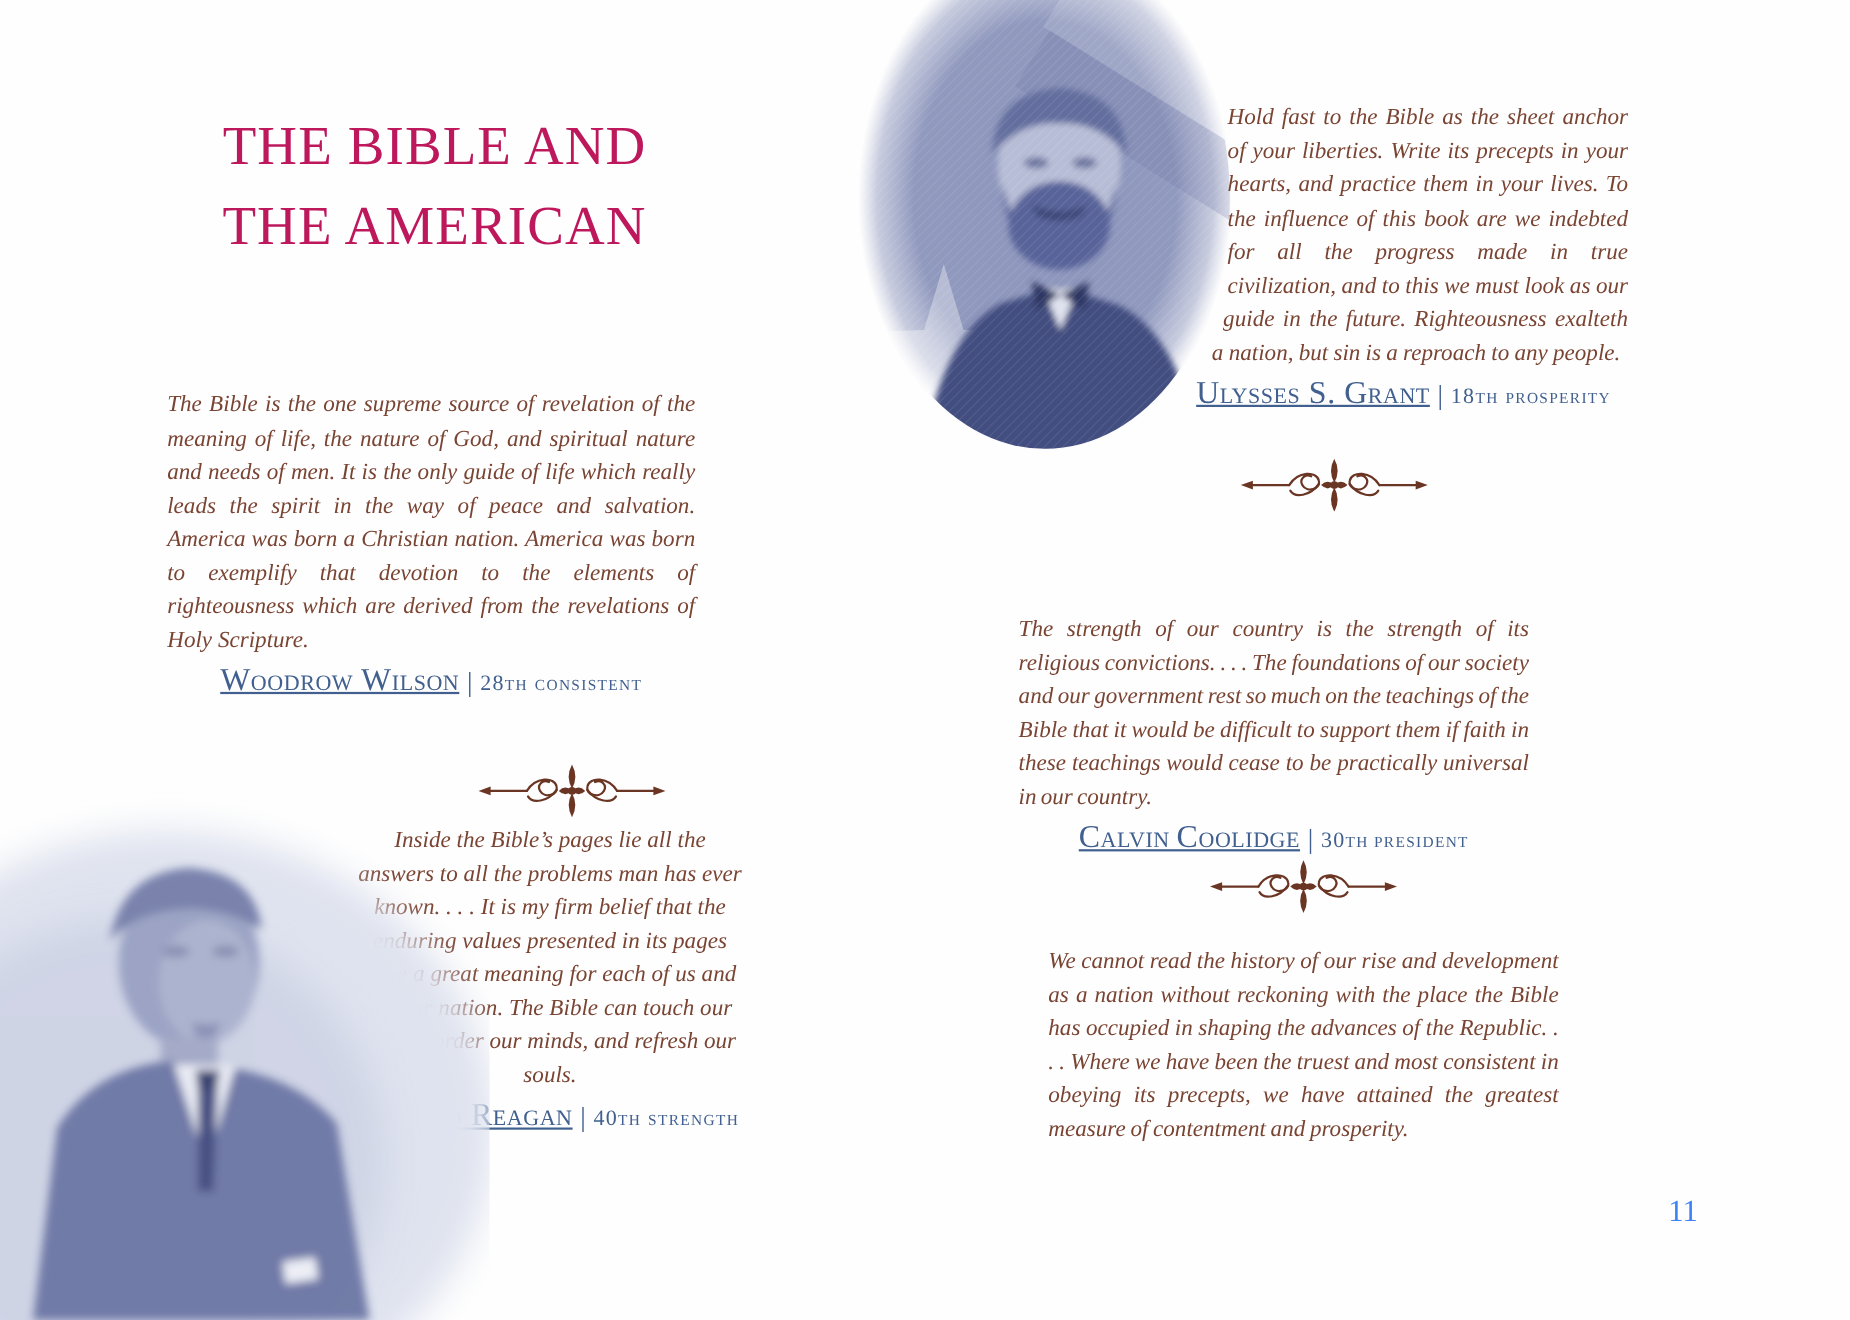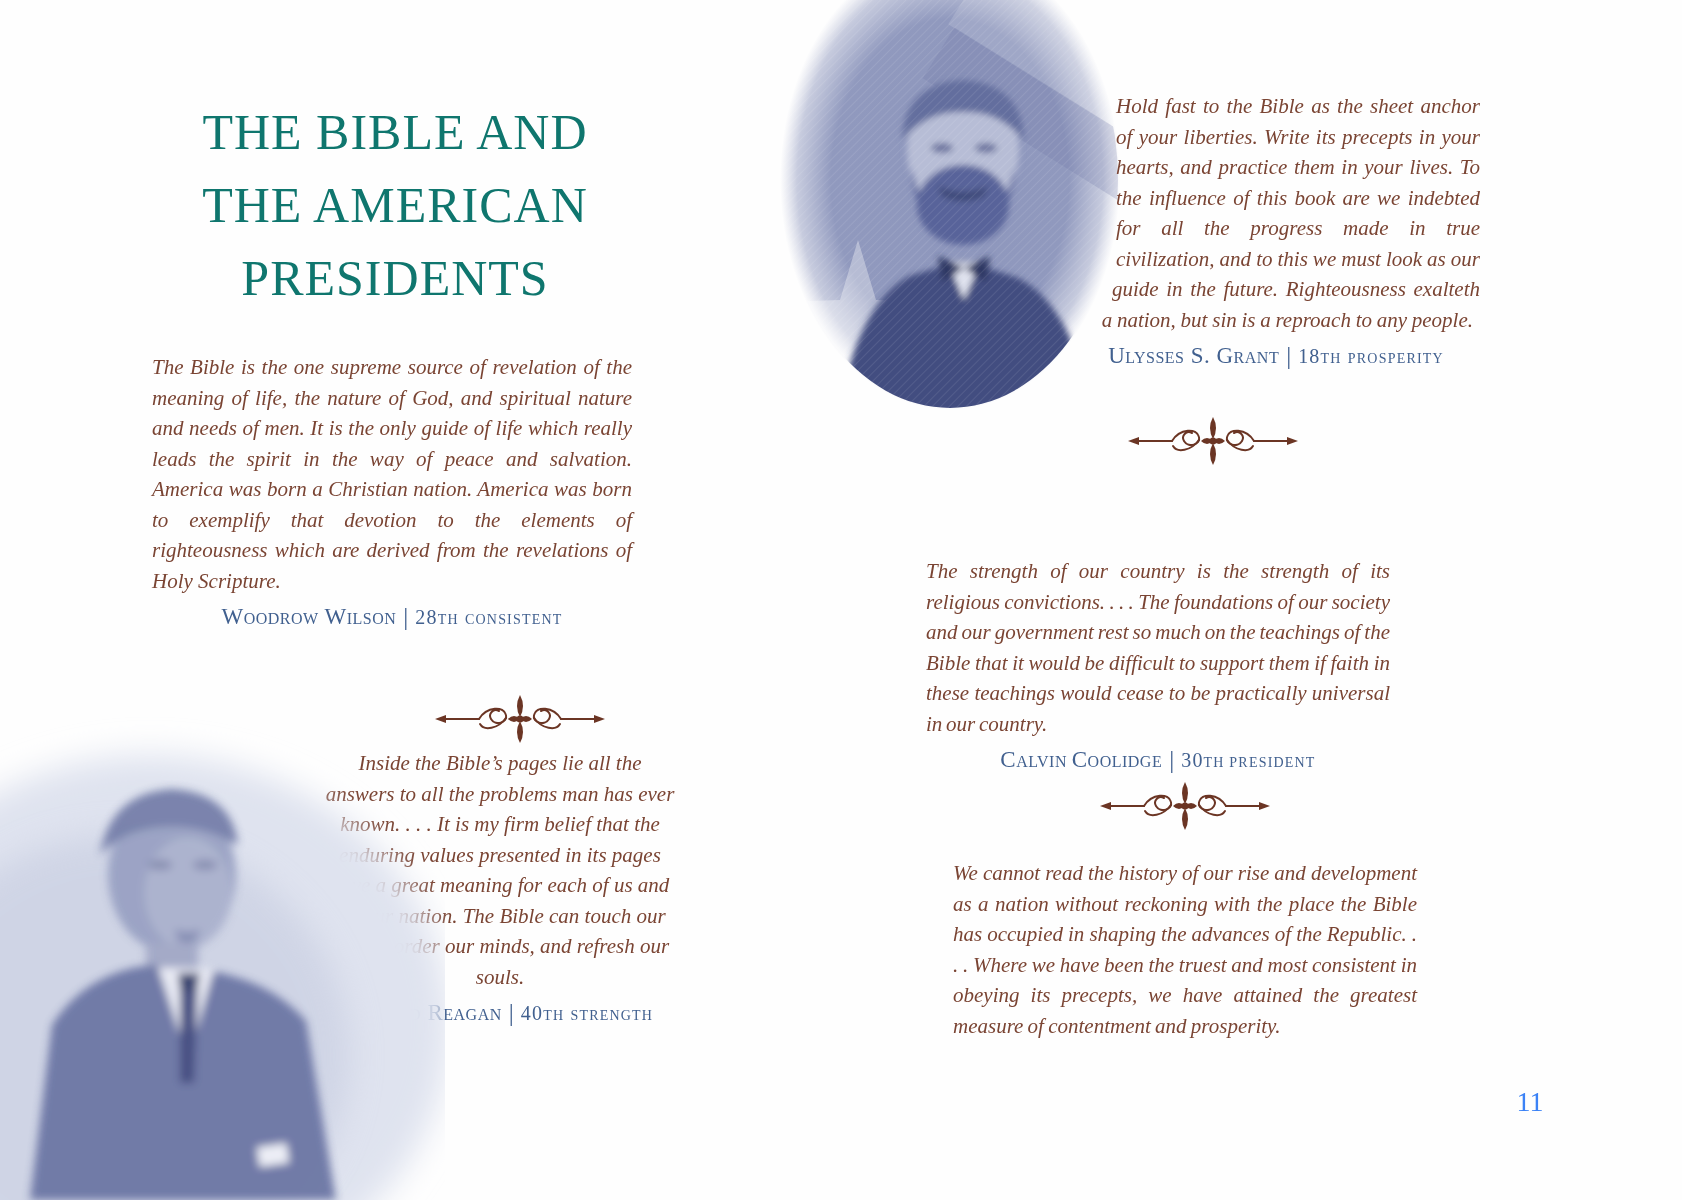--- a/index.html
+++ b/index.html
@@ -9,37 +9,37 @@
     background:#fefefe;
     overflow:hidden;
     font-family:"Liberation Serif","DejaVu Serif",serif;
   }
   
   .chapter-title{
     position:absolute;left:150px;top:96px;width:490px;
     text-align:center;
     font-size:50px;line-height:73px;
     letter-spacing:1px;
-    color:#0f766e;
+    color:#be185d;
   }
   .quote-text{
     margin:0;
     font-style:italic;
     font-size:21px;line-height:30.5px;
     color:#7a4433;
   }
   .justify{text-align:justify;text-justify:inter-word;}
   .center{text-align:center;}
   .attribution{
     margin:6px 0 0 0;
     text-align:center;
     font-variant:small-caps;
     color:#41608f;
   }
-  .attr-name{font-size:23px;letter-spacing:0.5px;}
+  .attr-name{font-size:29px;letter-spacing:0.5px;text-decoration:underline;}
   .attr-sep{font-size:25px;padding:0 7px;font-weight:400;position:relative;top:1px;}
   .attr-title{font-size:20px;letter-spacing:1.2px;}
   .q-wilson{position:absolute;left:152px;top:352px;width:480px;}
   .ornament{position:absolute;}
   .orn-1{left:435px;top:693px;}
   .q-reagan{position:absolute;left:322px;top:748px;width:356px;}
   
   .q-grant{position:absolute;left:1072px;top:76px;width:408px;}
   .oval-spacer{
     float:left;width:44px;height:252px;
@@ -63,21 +63,20 @@
 </head>
 <body>
 
 <div id="spread">
 
   <div>
 
     <div class="chapter-title">
       <div>THE BIBLE AND</div>
       <div>THE AMERICAN</div>
-      <div>PRESIDENTS</div>
     </div>
 
     <div class="q-wilson">
       <p class="quote-text justify">The Bible is the one supreme source of revelation of the meaning of life, the nature of God, and spiritual nature and needs of men. It is the only guide of life which really leads the spirit in the way of peace and salvation. America was born a Christian nation. America was born to exemplify that devotion to the elements of righteousness which are derived from the revelations of Holy Scripture.</p>
       <p class="attribution"><span class="attr-name">Woodrow Wilson</span><span class="attr-sep">|</span><span class="attr-title">28th consistent</span></p>
     </div>
 
     <div class="ornament orn-1">
       <svg width="170" height="52" viewBox="0 0 170 52">
         <g fill="none" stroke="#6b3524" stroke-width="2" stroke-linecap="round">

